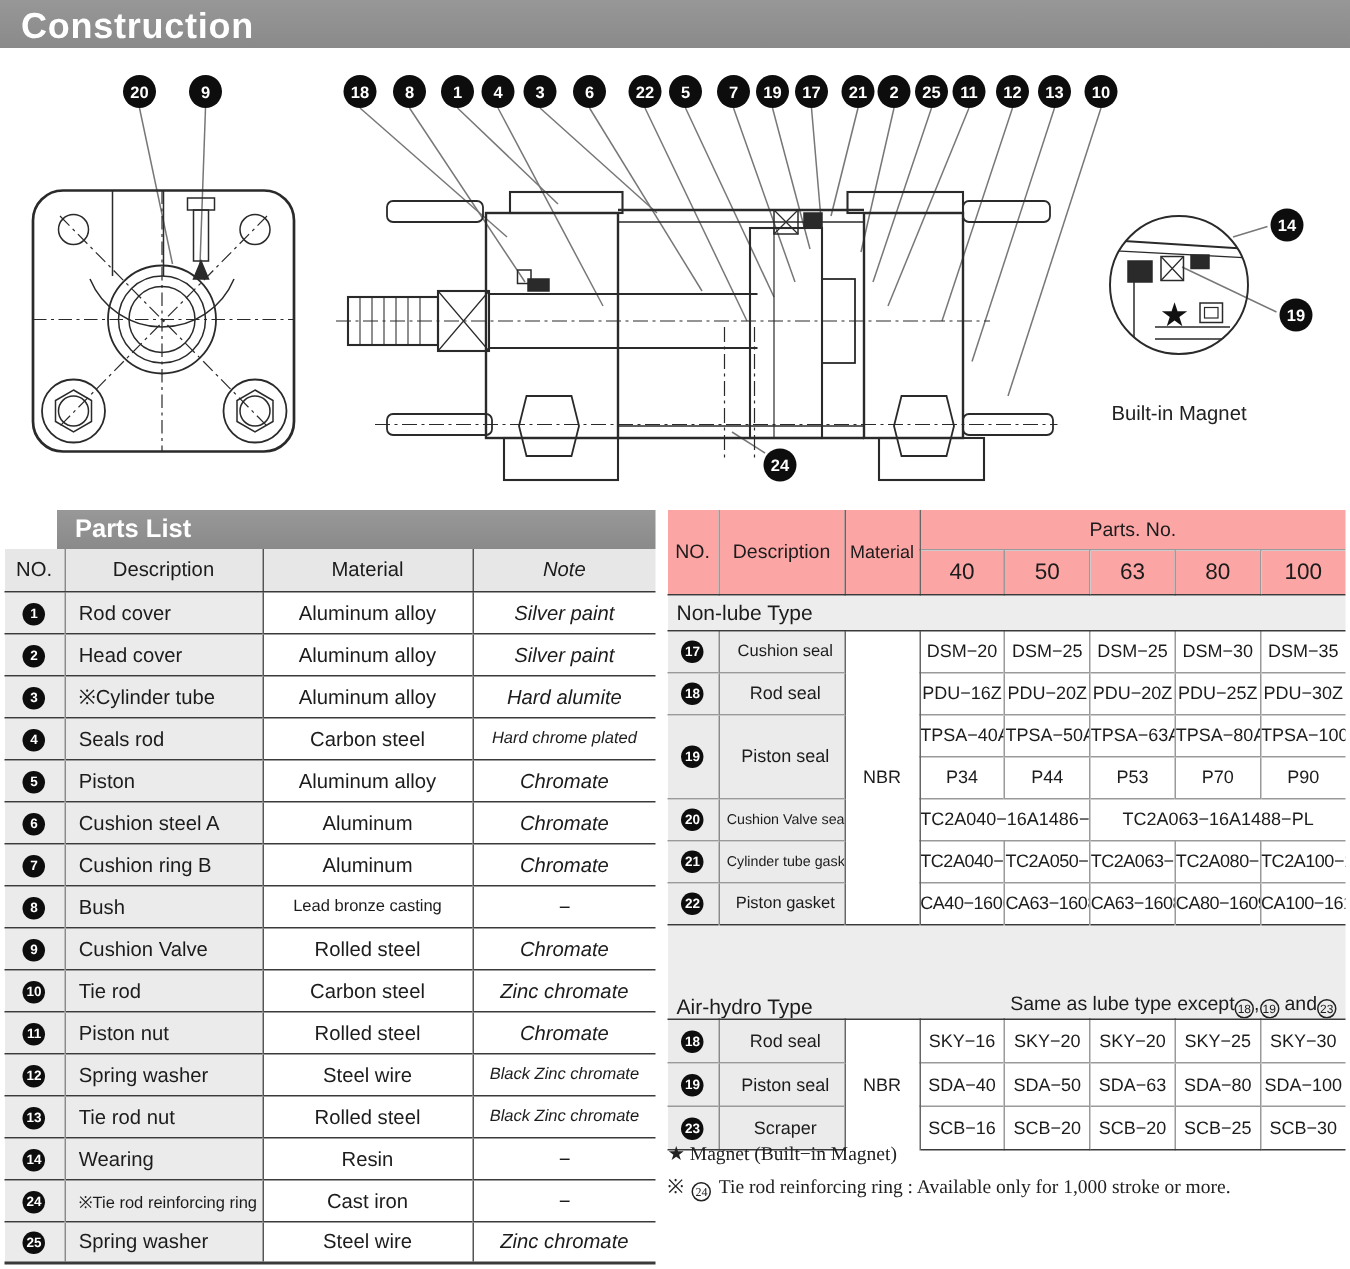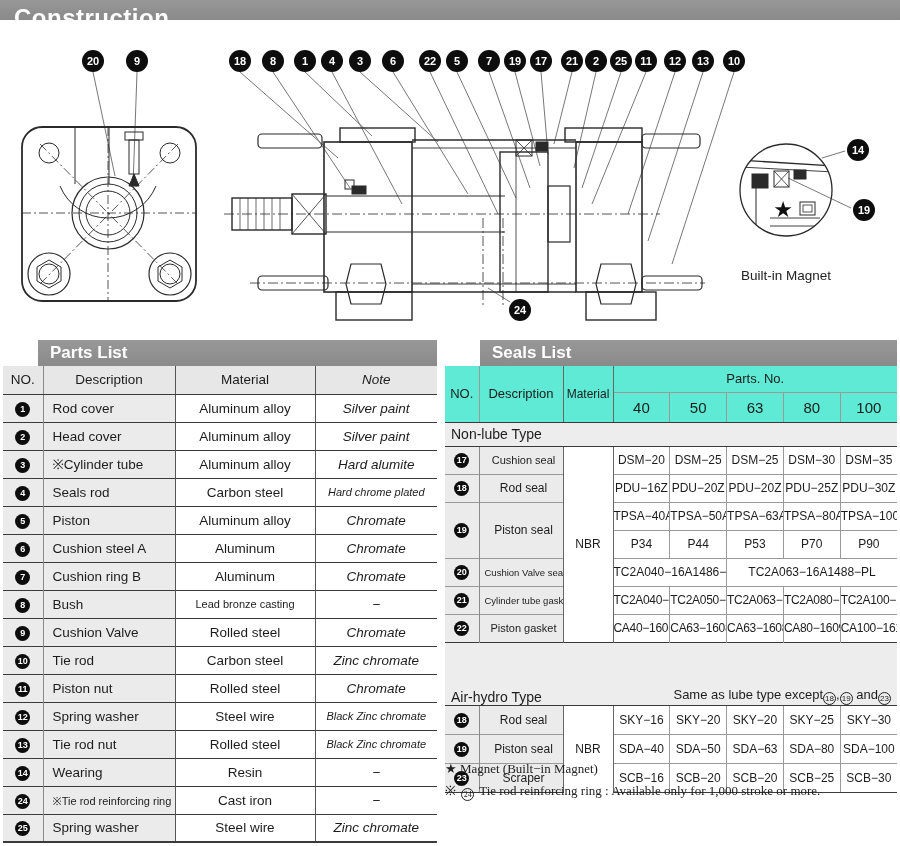--- a/index.html
+++ b/index.html
@@ -1,20 +1,20 @@
 <!DOCTYPE html>
 <html><head>
 <meta charset="utf-8">
 <style>
   * { margin:0; padding:0; box-sizing:border-box; }
   html,body { width:900px; height:846px; background:#fff; font-family:"Liberation Sans",sans-serif; color:#1c1c1c; overflow:hidden; }
   .page { position:relative; width:900px; height:846px; }
 
   
-  .main-titlebar { position:absolute; left:0; top:0; width:900px; height:20px;
+  .main-titlebar { position:absolute; left:0; top:0; width:900px; height:32px;
     background:linear-gradient(#979797,#8a8a8a); color:#fff; font-size:24px; font-weight:bold;
     line-height:35px; padding-left:14px; letter-spacing:0.5px; }
 
   
   .diagram { position:absolute; left:0; top:36px; width:900px; height:300px; }
 
   
   .sec-titlebar { height:26px; background:linear-gradient(#989898,#8a8a8a); color:#fff;
     font-size:17px; font-weight:bold; line-height:25px; padding-left:12px;margin-left:35px; }
 
@@ -39,21 +39,21 @@
   .parts-table .c-mat  { width:140px; text-align:center; border-right:1.5px solid #555; }
   .parts-table .c-note { width:122px; text-align:center;font-style:italic; }
   .parts-table .h.c-no, .parts-table .h.c-desc { background:#e7e7e7; padding-left:0; }
   .sm  { font-size:11px !important; }
   .xs  { font-size:9.5px !important; }
 
   
   .seals-wrap { position:absolute; left:445px; top:340px; width:452px; }
   .seals-table td { height:28px; font-size:12px; text-align:center; border-top:1px solid #9a9a9a; border-right:1px solid #9a9a9a; }
   .seals-table td:last-child { border-right:none; }
-  .seals-table .hd { background:#5eead4; font-size:13px; border-top:none; }
+  .seals-table .hd { background:#fca5a5; font-size:13px; border-top:none; }
   .seals-table .thick-b { border-bottom:1.5px solid #3a3a3a; }
   .seals-table .c-sno  { width:34px; }
   .seals-table .c-sdesc{ width:84px; background:#ebebeb; text-align:center; padding-left:5px; border-right:1.5px solid #666; }
   .seals-table .c-smat { width:50px; border-right:1.5px solid #666; }
   .seals-table .sec { background:#ededed; text-align:left; padding:0 6px; font-size:14px;
     border-top:1.5px solid #3a3a3a; border-bottom:1.5px solid #3a3a3a; height:24px; }
   .seals-table .sec .sec-inner { display:flex; justify-content:space-between; align-items:flex-end;margin-top:44px; }
   .seals-table .no-cell { background:#ebebeb; border-right:1px solid #8a8a8a; }
   .seals-table tr:last-child td { border-bottom:1.5px solid #3a3a3a; }
   .v11 { font-size:11px; }
@@ -400,21 +400,20 @@
             <td class="c-no"><span class="badge">25</span></td>
             <td class="c-desc">Spring washer</td>
             <td class="c-mat">Steel wire</td>
             <td class="c-note">Zinc chromate</td>
           </tr>
     </tbody>
       </table>
   </div>
 
   <div class="seals-wrap">
-    <div class="sec-titlebar">Seals List</div>
     <table class="seals-table">
       <colgroup>
         <col style="width:34px">
           <col style="width:84px">
           <col style="width:50px">
         <col style="width:56.8px">
           <col style="width:56.8px">
           <col style="width:56.8px">
           <col style="width:56.8px">
           <col style="width:56.8px">

